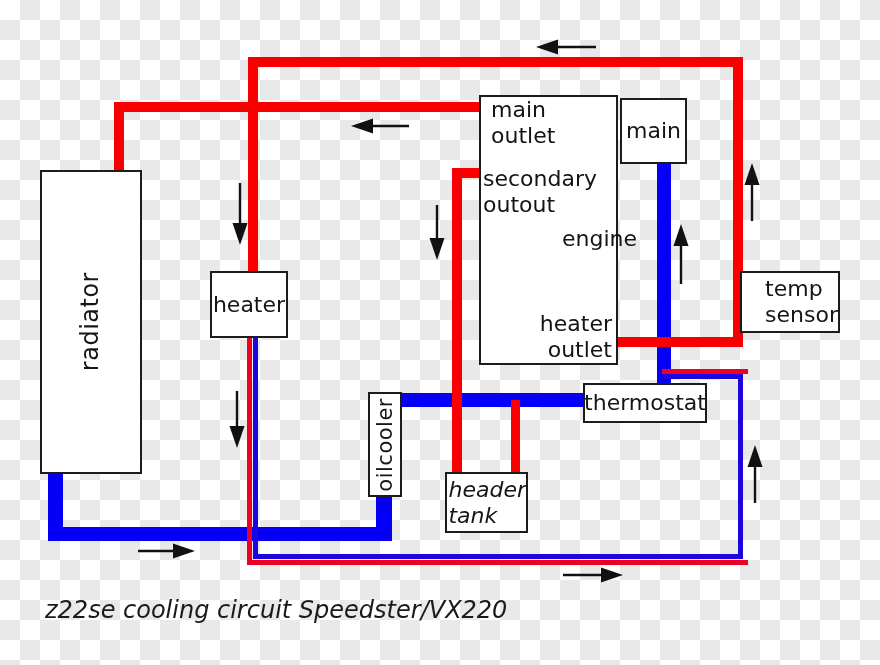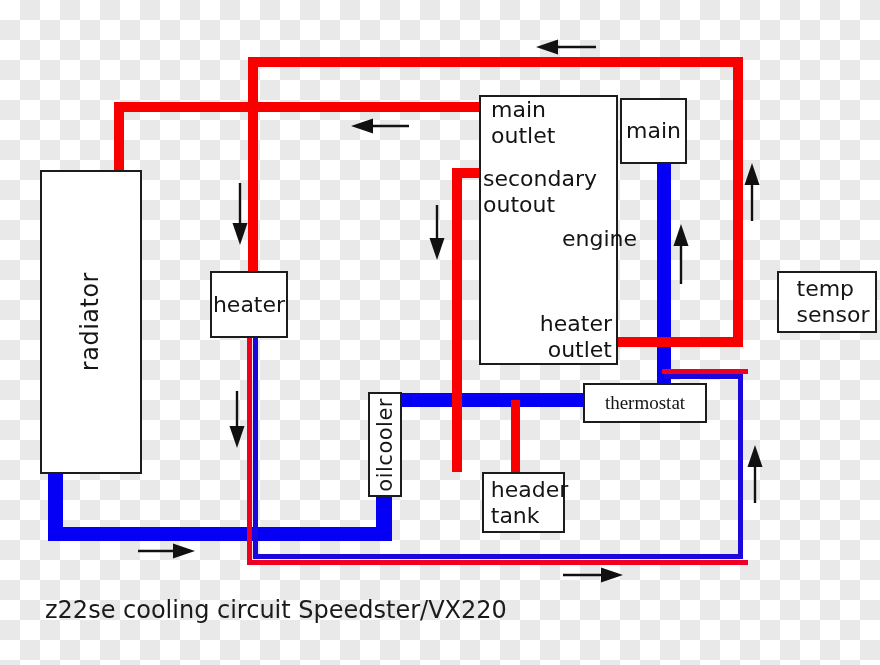--- a/index.html
+++ b/index.html
@@ -27,21 +27,21 @@
     z-index:4;
     white-space:pre-line;
     text-align:left;
   }
   .node.center{text-align:center;}
   .node.vert span{
     writing-mode:vertical-rl;
     transform:rotate(180deg);
     letter-spacing:0.5px;
   }
-  .node.padleft{justify-content:center;padding-left:12px;margin-left:37px;}
+  .node.padleft{justify-content:flex-end;padding-left:12px;}
   .freelabel{
     position:absolute;
     color:#141414;
     font-size:22px;line-height:26px;
     white-space:pre-line;
     z-index:5;
   }
   .freelabel.right{text-align:right;}
   .arrow{position:absolute;z-index:6;}
   #caption{
@@ -78,23 +78,23 @@
       <div class="pipe thinBlue" style="left: 738px; top: 374px; width: 5px; height: 185px;"></div>
       <div class="pipe thinBlue" style="left: 664px; top: 374px; width: 79px; height: 5px;"></div>
     </div>
   <div id="nodes">
       <div class="node vert" style="left: 40px; top: 170px; width: 102px; height: 304px; font-size: 24px;"><span>radiator</span></div>
       <div class="node center" style="left: 210px; top: 271px; width: 78px; height: 67px; font-size: 22px;"><span>heater</span></div>
       <div class="node center" style="left: 479px; top: 95px; width: 139px; height: 270px; font-size: 22px;"><span></span></div>
       <div class="node center" style="left: 620px; top: 98px; width: 67px; height: 66px; font-size: 22px;"><span>main</span></div>
       <div class="node padleft" style="left: 740px; top: 271px; width: 100px; height: 62px; font-size: 22px;"><span>temp
 sensor</span></div>
-      <div class="node center" style="left: 583px; top: 383px; width: 124px; height: 40px; font-size: 19px; font-family: Liberation Serif, serif;"><span>thermostat</span></div>
+      <div class="node center" style="left: 583px; top: 383px; width: 124px; height: 40px; font-size: 22px;"><span>thermostat</span></div>
       <div class="node vert" style="left: 368px; top: 392px; width: 34px; height: 105px; font-size: 21px;"><span>oilcooler</span></div>
-      <div class="node padleft" style="left: 445px; top: 472px; width: 83px; height: 61px; font-size: 22px;"><span>header
+      <div class="node padleft" style="left: 445px; top: 472px; width: 83px; height: 61px; font-size: 22px; font-style: italic;"><span>header
 tank</span></div>
     </div>
   <div id="labels">
       <div class="freelabel" style="left: 491px; top: 97px; width: 120px;">main
 outlet</div>
       <div class="freelabel" style="left: 483px; top: 158px; width: 130px; margin-top: 8px;">secondary
 outout</div>
       <div class="freelabel" style="left: 514px; top: 226px; width: 100px; margin-left: 48px;">engine</div>
       <div class="freelabel right" style="left: 498px; top: 311px; width: 114px;">heater
 outlet</div>
@@ -134,14 +134,14 @@
       </svg>
       <svg width="18" height="58" viewBox="0 0 18 58" class="arrow" style="left: 746px; top: 445px;">
         <line x1="9" y1="58" x2="9" y2="18" stroke="#111111" stroke-width="2.4"></line>
         <polygon points="9,0 1.5,22 16.5,22" fill="#111111"></polygon>
       </svg>
       <svg width="60" height="18" viewBox="0 0 60 18" class="arrow" style="left: 563px; top: 566px;">
         <line x1="0" y1="9" x2="42" y2="9" stroke="#111111" stroke-width="2.4"></line>
         <polygon points="60,9 38,1.5 38,16.5" fill="#111111"></polygon>
       </svg>
     </div>
-  <div id="caption" style="left: 45px; top: 596px;">z22se cooling circuit Speedster/VX220</div>
+  <div id="caption" style="left: 45px; top: 596px; font-style: italic;">z22se cooling circuit Speedster/VX220</div>
 </div>
 
 </body></html>

